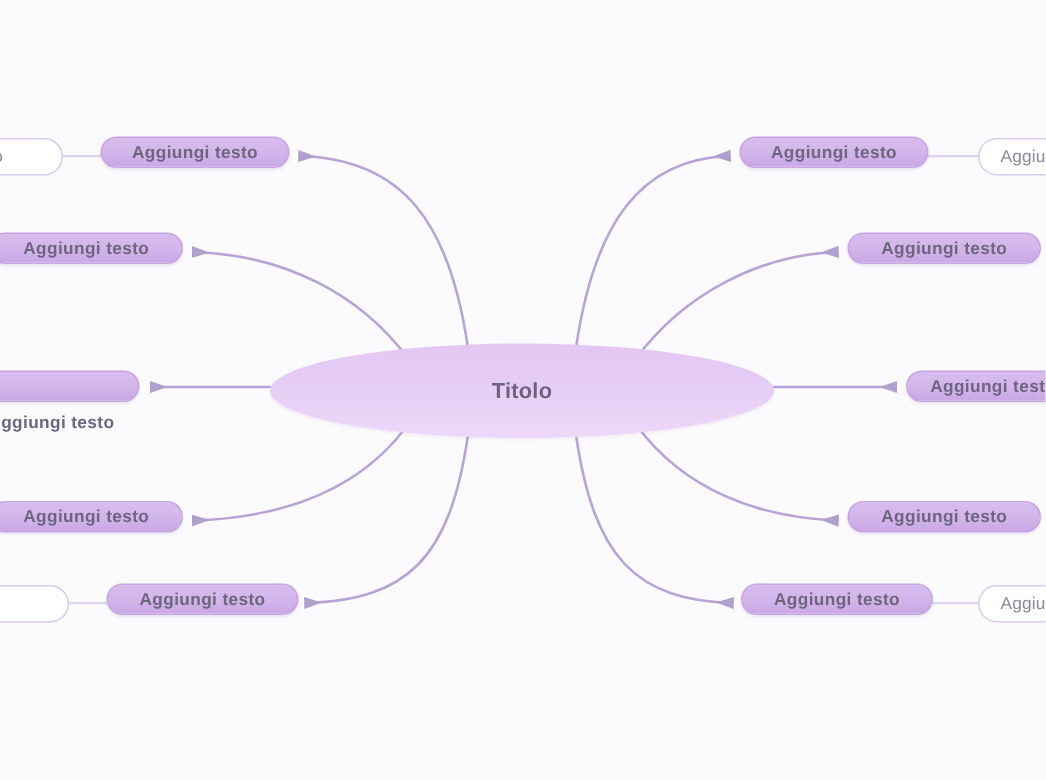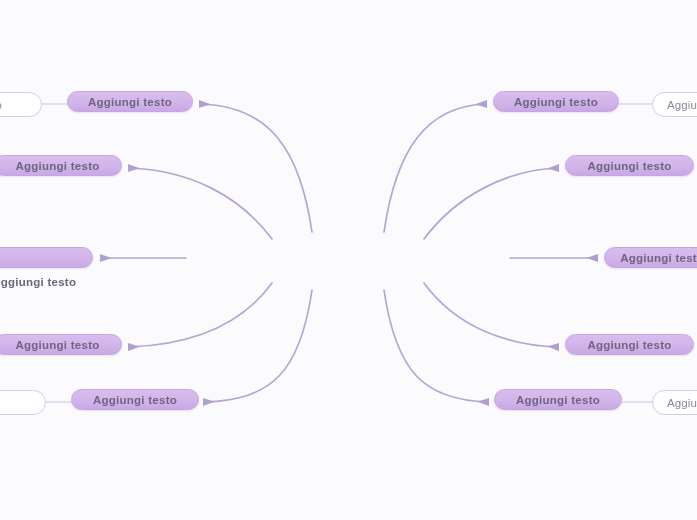--- a/index.html
+++ b/index.html
@@ -123,20 +123,23 @@
     </g>
 
     <g fill="none" stroke="#ded3ec" stroke-width="1.5" stroke-linecap="round">
       <path d="M 42,104 L 67,104"></path>
       <path d="M 46,402 L 71,402"></path>
       <path d="M 619,104 L 652,104"></path>
       <path d="M 622,402 L 652,402"></path>
     </g>
   </svg>
 
+  <div class="root-node">
+    <span class="root-label">Titolo</span>
+  </div>
 
   <div class="pill" style="left:67px; top:91px; width:126px;">
     <span class="pill-label">Aggiungi testo</span>
   </div>
 
   <div class="pill" style="left:-7px; top:155px; width:129px;">
     <span class="pill-label">Aggiungi testo</span>
   </div>
 
   <div class="pill" style="left:-26px; top:247px; width:119px;">

